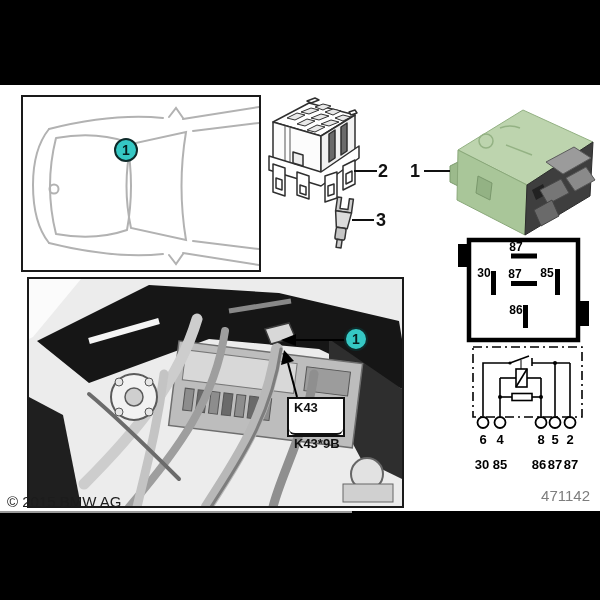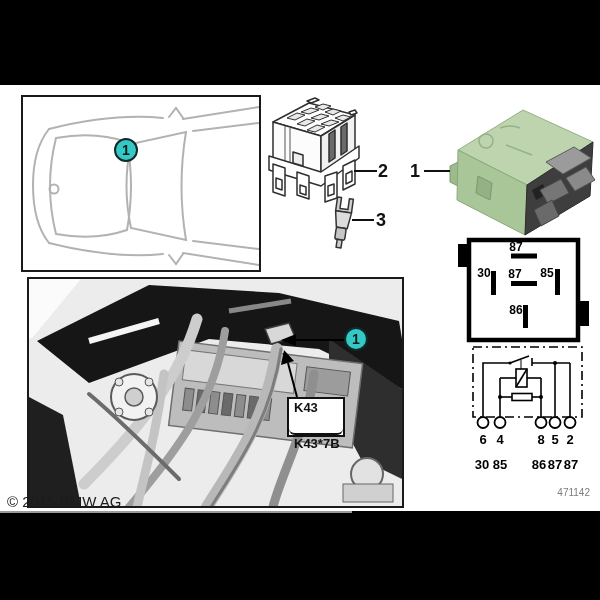--- a/index.html
+++ b/index.html
@@ -43,21 +43,21 @@
     font-size:13px; font-weight:bold; color:#111; white-space:nowrap;border-radius:6px;
   }
   .k43-box .row.first { border-bottom:2px solid #111; }
 
   .copyright {
     position:absolute; left:7px; top:493px; font-size:15px; color:#1c1c1c;
     z-index:6; letter-spacing:0px;
   }
   .docnum {
     position:absolute; left:510px; top:487px; width:80px; text-align:right;
-    font-size:10px; color:#7d7d7d; z-index:6;
+    font-size:15px; color:#7d7d7d; z-index:6;
   }
   svg { position:absolute; overflow:visible; }
   svg text { font-family:"Liberation Sans", sans-serif; }
   .pin-label { font-size:12px; font-weight:bold; fill:#000; text-anchor:middle; }
   .sch-label { font-size:13px; font-weight:bold; fill:#000; text-anchor:middle; }
 </style>
 </head>
 <body>
 
 <div class="stage">
@@ -282,21 +282,21 @@
         <polygon points="252,61 267,55 267,67" fill="#000"></polygon>
         <line x1="268" y1="118" x2="259" y2="84" stroke="#000" stroke-width="2"></line>
         <polygon points="255,71 252,86 265,82" fill="#000"></polygon>
       </g>
     </svg>
     <div class="callout" style="left:315px; top:48px;">
       <span>1</span>
     </div>
     <div class="k43-box">
       <div class="row first">K43</div>
-      <div class="row">K43*7B</div>
+      <div class="row">K43*9B</div>
     </div>
   </div>
 
   <div class="copyright">© 2015 BMW AG</div>
   <div class="docnum">471142</div>
 
   <div class="hairline"></div>
   <div class="bar bottom"></div>
 
 </div>

